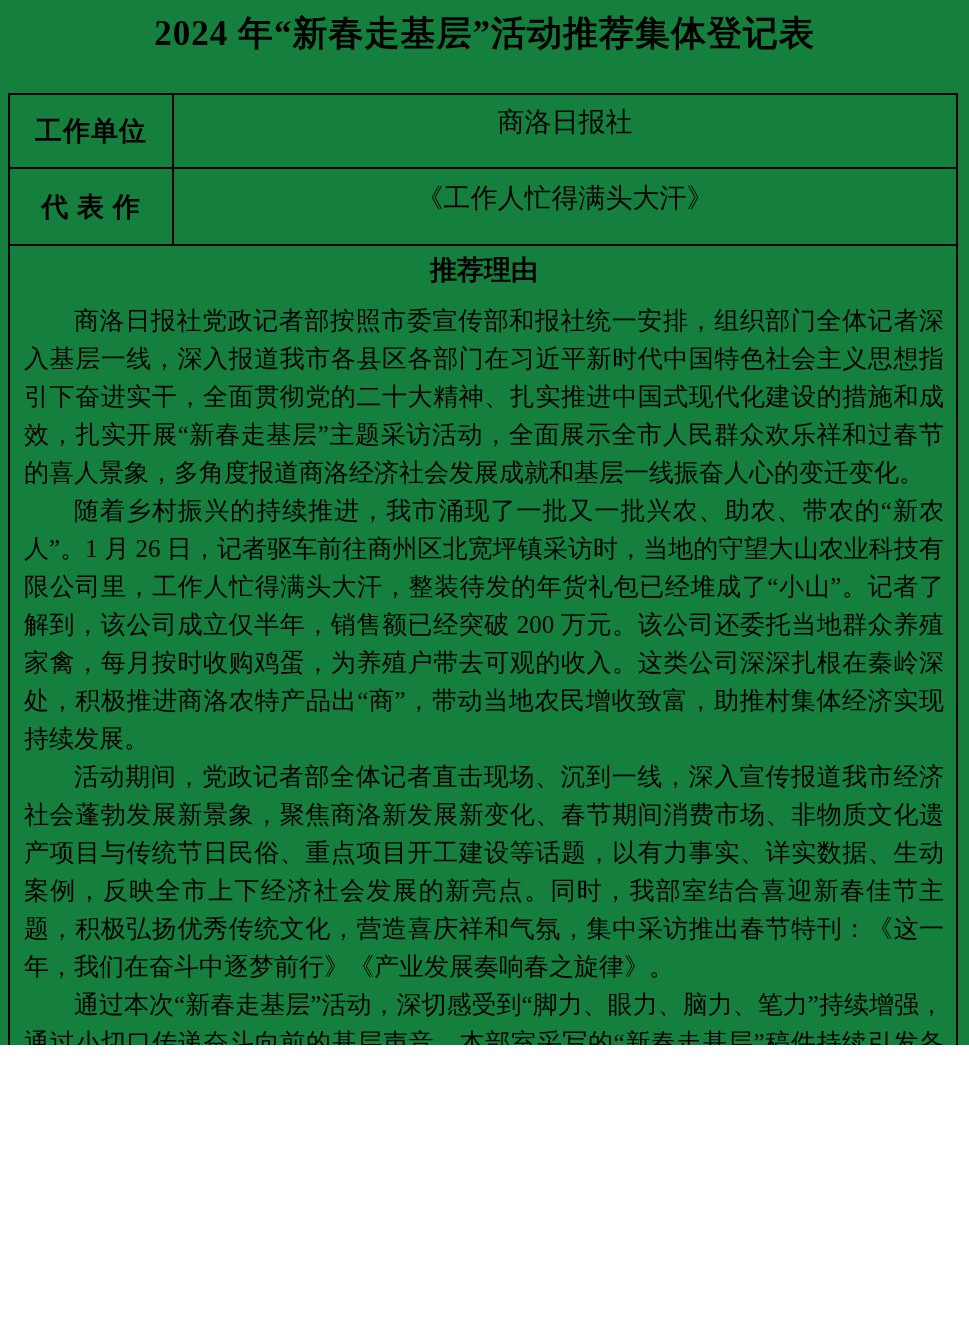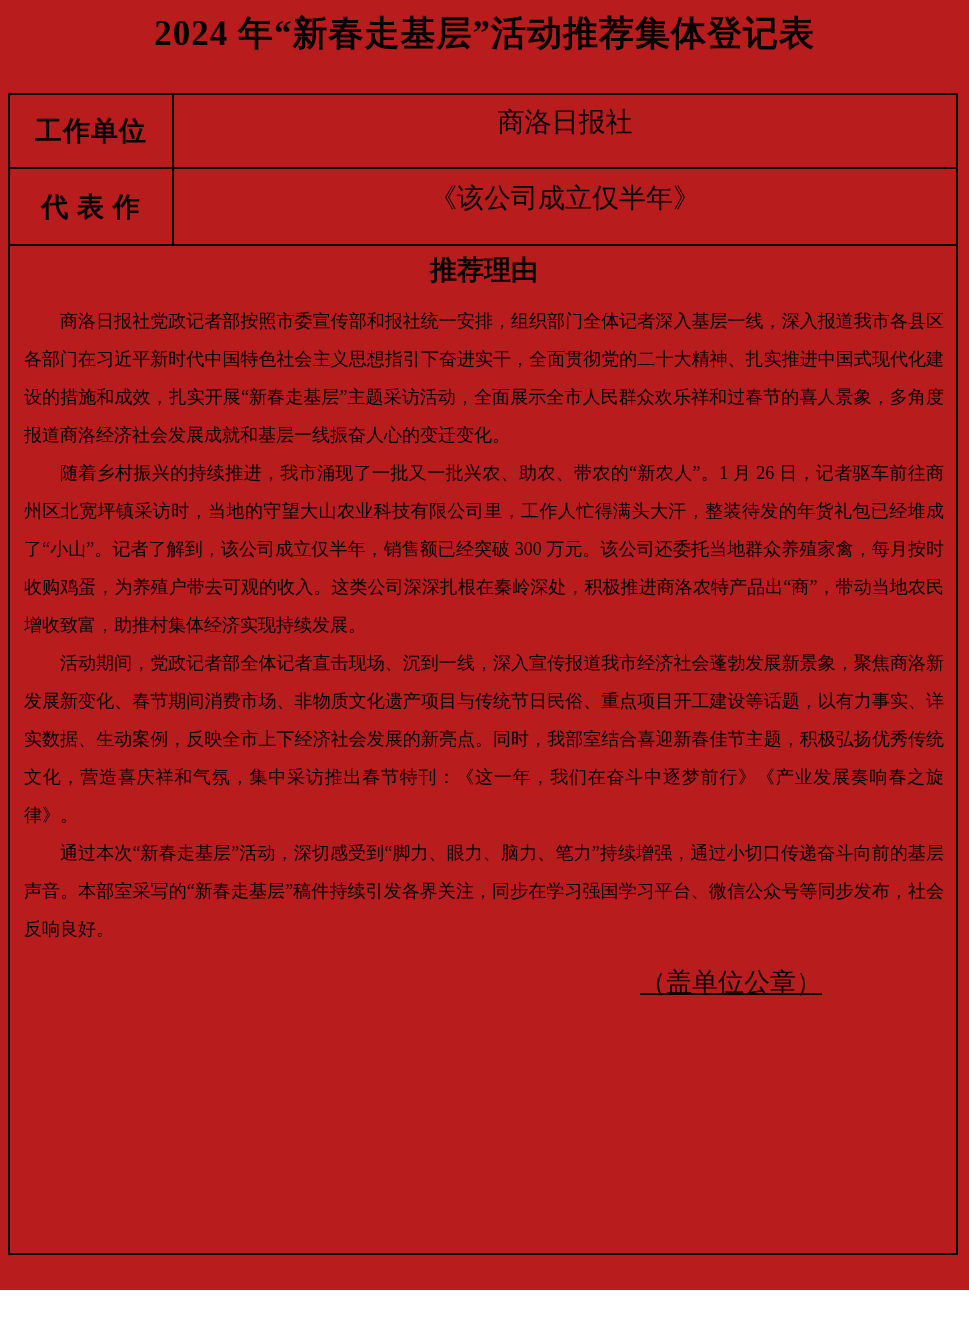--- a/index.html
+++ b/index.html
@@ -3,22 +3,22 @@
 <meta charset="utf-8">
 <style>
   html, body {
     margin: 0;
     padding: 0;
     background: #ffffff;
   }
   .page {
     position: relative;
     width: 969px;
-    height: 1290px;
-    background: #b91c1c;
+    height: 1045px;
+    background: #15803d;
     color: #000000;
     font-family: "Liberation Serif", serif;
     overflow: hidden;
   }
   .title {
     margin: 0;
     padding-top: 12px;
     text-align: center;
     font-family: "Liberation Serif", serif;
     font-weight: bold;
@@ -69,21 +69,21 @@
     font-family: "Liberation Sans", sans-serif;
     font-weight: 600;
     font-size: 27px;
     line-height: 32px;
     margin: 2px 0 16px 0;
   }
   .reason-body p {
     margin: 0;
     text-indent: 2em;
     text-align: justify;
-    font-size: 18px;
+    font-size: 25px;
     line-height: 38px;
     font-family: "Liberation Serif", serif;
   }
   .seal-note {
     margin-top: 16px;
     text-align: right;
     padding-right: 122px;
     font-size: 26px;
     line-height: 38px;
     font-family: "Liberation Serif", serif;
@@ -102,28 +102,28 @@
       <col class="label-col">
       <col>
     </colgroup>
     <tbody>
       <tr class="r1">
         <td class="label-cell">工作单位</td>
         <td class="value-cell">商洛日报社</td>
       </tr>
       <tr class="r3">
         <td class="label-cell">代 表 作</td>
-        <td class="value-cell">《该公司成立仅半年》</td>
+        <td class="value-cell">《工作人忙得满头大汗》</td>
       </tr>
       <tr>
         <td class="reason-cell" colspan="2">
           <div class="reason-header">推荐理由</div>
           <div class="reason-body">
             <p>商洛日报社党政记者部按照市委宣传部和报社统一安排，组织部门全体记者深入基层一线，深入报道我市各县区各部门在习近平新时代中国特色社会主义思想指引下奋进实干，全面贯彻党的二十大精神、扎实推进中国式现代化建设的措施和成效，扎实开展“新春走基层”主题采访活动，全面展示全市人民群众欢乐祥和过春节的喜人景象，多角度报道商洛经济社会发展成就和基层一线振奋人心的变迁变化。</p>
-            <p>随着乡村振兴的持续推进，我市涌现了一批又一批兴农、助农、带农的“新农人”。1 月 26 日，记者驱车前往商州区北宽坪镇采访时，当地的守望大山农业科技有限公司里，工作人忙得满头大汗，整装待发的年货礼包已经堆成了“小山”。记者了解到，该公司成立仅半年，销售额已经突破 300 万元。该公司还委托当地群众养殖家禽，每月按时收购鸡蛋，为养殖户带去可观的收入。这类公司深深扎根在秦岭深处，积极推进商洛农特产品出“商”，带动当地农民增收致富，助推村集体经济实现持续发展。</p>
+            <p>随着乡村振兴的持续推进，我市涌现了一批又一批兴农、助农、带农的“新农人”。1 月 26 日，记者驱车前往商州区北宽坪镇采访时，当地的守望大山农业科技有限公司里，工作人忙得满头大汗，整装待发的年货礼包已经堆成了“小山”。记者了解到，该公司成立仅半年，销售额已经突破 200 万元。该公司还委托当地群众养殖家禽，每月按时收购鸡蛋，为养殖户带去可观的收入。这类公司深深扎根在秦岭深处，积极推进商洛农特产品出“商”，带动当地农民增收致富，助推村集体经济实现持续发展。</p>
             <p>活动期间，党政记者部全体记者直击现场、沉到一线，深入宣传报道我市经济社会蓬勃发展新景象，聚焦商洛新发展新变化、春节期间消费市场、非物质文化遗产项目与传统节日民俗、重点项目开工建设等话题，以有力事实、详实数据、生动案例，反映全市上下经济社会发展的新亮点。同时，我部室结合喜迎新春佳节主题，积极弘扬优秀传统文化，营造喜庆祥和气氛，集中采访推出春节特刊：《这一年，我们在奋斗中逐梦前行》《产业发展奏响春之旋律》。</p>
             <p>通过本次“新春走基层”活动，深切感受到“脚力、眼力、脑力、笔力”持续增强，通过小切口传递奋斗向前的基层声音。本部室采写的“新春走基层”稿件持续引发各界关注，同步在学习强国学习平台、微信公众号等同步发布，社会反响良好。</p>
           </div>
           <div class="seal-note">（盖单位公章）</div>
         </td>
       </tr>
     </tbody>
   </table>
 
 </div>

